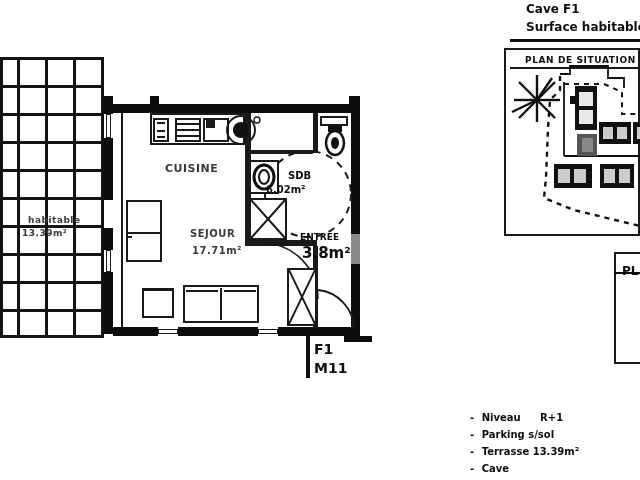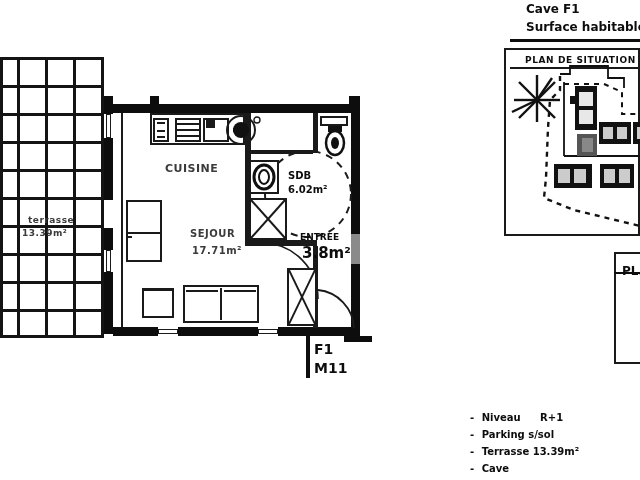--- a/index.html
+++ b/index.html
@@ -31,21 +31,21 @@
   <div class="tile-h" style="left:0;top:84px;width:104px;"></div>
   <div class="tile-h" style="left:0;top:112px;width:104px;"></div>
   <div class="tile-h" style="left:0;top:140px;width:104px;"></div>
   <div class="tile-h" style="left:0;top:168px;width:104px;"></div>
   <div class="tile-h" style="left:0;top:196px;width:104px;"></div>
   <div class="tile-h" style="left:0;top:224px;width:104px;"></div>
   <div class="tile-h" style="left:0;top:252px;width:104px;"></div>
   <div class="tile-h" style="left:0;top:278px;width:104px;"></div>
 </div>
 
-<div class="lbl" style="left:28px;top:215px;font-size:9px;">terrasse</div>
+<div class="lbl" style="left:28px;top:215px;font-size:9px;">habitable</div>
 <div class="lbl" style="left:22px;top:228px;font-size:9px;">13.39m²</div>
 
 <div class="wall" style="left:104px;top:96px;width:9px;height:18px;"></div>
 <div class="wall" style="left:104px;top:138px;width:9px;height:62px;"></div>
 <div class="wall" style="left:104px;top:228px;width:9px;height:22px;"></div>
 <div class="wall" style="left:104px;top:272px;width:9px;height:62px;"></div>
 <div class="thin" style="left:106px;top:114px;width:5px;height:24px;background:#fff;border:1.5px solid #1a1a1a;box-sizing:border-box;"></div>
 <div class="thin" style="left:106px;top:250px;width:5px;height:22px;background:#fff;border:1.5px solid #1a1a1a;box-sizing:border-box;"></div>
 
 <div class="thin" style="left:121px;top:110px;width:2px;height:225px;"></div>
@@ -132,21 +132,21 @@
 </svg>
 
 <div class="furn" style="left:320px;top:116px;width:28px;height:10px;"></div>
 <svg class="abs" style="left:324px;top:126px;" width="22" height="30">
   <rect x="4" y="0" width="14" height="6" fill="#111"></rect>
   <ellipse cx="11" cy="17" rx="9" ry="12" fill="none" stroke="#111" stroke-width="2.5"></ellipse>
   <ellipse cx="11" cy="17" rx="4" ry="6" fill="#111"></ellipse>
 </svg>
 
 <div class="lbl-dark" style="left:288px;top:170px;font-size:10px;">SDB</div>
-<div class="lbl-dark" style="left:288px;top:184px;font-size:10px;">6.02m²</div>
+<div class="lbl-dark" style="left:266px;top:184px;font-size:10px;">6.02m²</div>
 
 <svg class="abs" style="left:262px;top:243px;" width="58" height="58">
   <path d="M 2 0 A 56 56 0 0 1 56 56" fill="none" stroke="#1a1a1a" stroke-width="1.6"></path>
 </svg>
 
 <div class="furn" style="left:287px;top:268px;width:30px;height:58px;"></div>
 <svg class="abs" style="left:289px;top:270px;" width="26" height="54">
   <line x1="0" y1="0" x2="26" y2="54" stroke="#1a1a1a" stroke-width="1.8"></line>
   <line x1="26" y1="0" x2="0" y2="54" stroke="#1a1a1a" stroke-width="1.8"></line>
 </svg>

